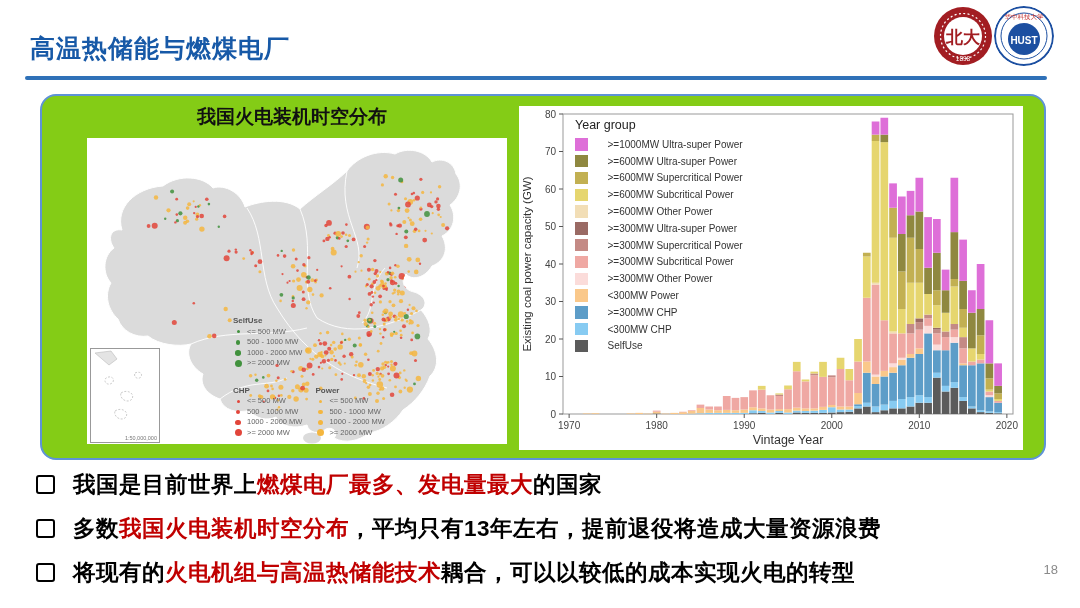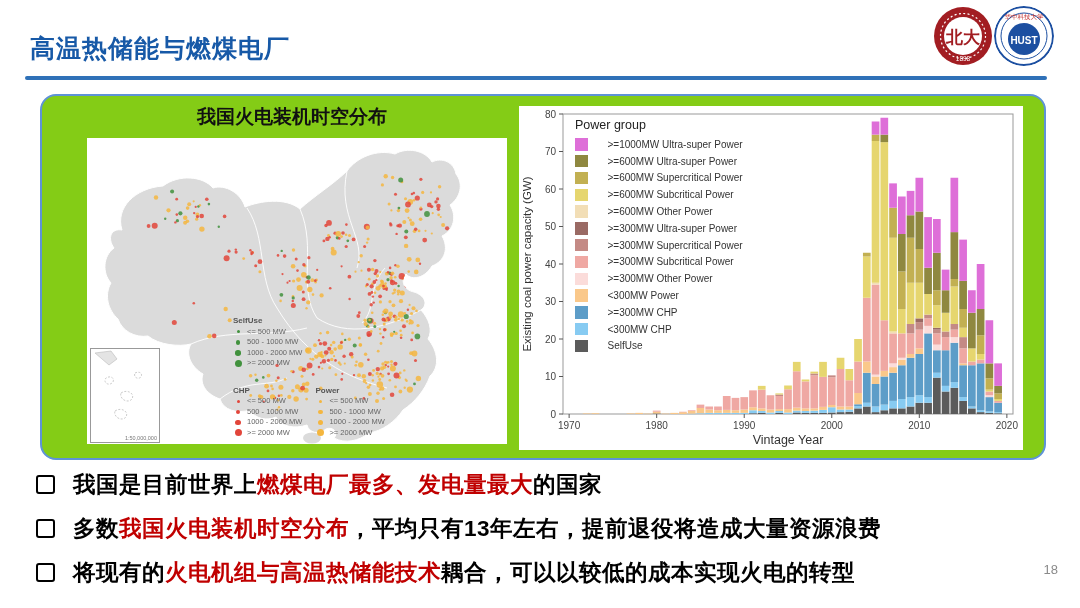--- a/index.html
+++ b/index.html
@@ -935,21 +935,21 @@
           <line x1="40" y1="83" x2="44" y2="83" stroke="#555" stroke-width="1"></line>
           <text x="37" y="86.5" text-anchor="end" font-size="10" fill="#444" font-family="Liberation Sans, sans-serif">60</text>
           <line x1="40" y1="45.5" x2="44" y2="45.5" stroke="#555" stroke-width="1"></line>
           <text x="37" y="49" text-anchor="end" font-size="10" fill="#444" font-family="Liberation Sans, sans-serif">70</text>
           <line x1="40" y1="8" x2="44" y2="8" stroke="#555" stroke-width="1"></line>
           <text x="37" y="11.5" text-anchor="end" font-size="10" fill="#444" font-family="Liberation Sans, sans-serif">80</text>
           <text x="269" y="338" text-anchor="middle" font-size="12.5" fill="#333" font-family="Liberation Sans, sans-serif">Vintage Year</text>
           <text x="12" y="158" text-anchor="middle" font-size="11.5" fill="#333" font-family="Liberation Sans, sans-serif" transform="rotate(-90 12 158)">Existing coal power capacity (GW)</text>
         </svg>
       <div class="chart-legend">
-        <div class="lt">Power group</div>
+        <div class="lt">Year group</div>
         <div id="cl-items">
             <div class="li">
               <span class="sw" style="background: rgb(222, 111, 216);"></span>
               <span class="ll">&gt;=1000MW Ultra-super Power</span>
             </div>
             <div class="li">
               <span class="sw" style="background: rgb(143, 136, 64);"></span>
               <span class="ll">&gt;=600MW Ultra-super Power</span>
             </div>
             <div class="li">

